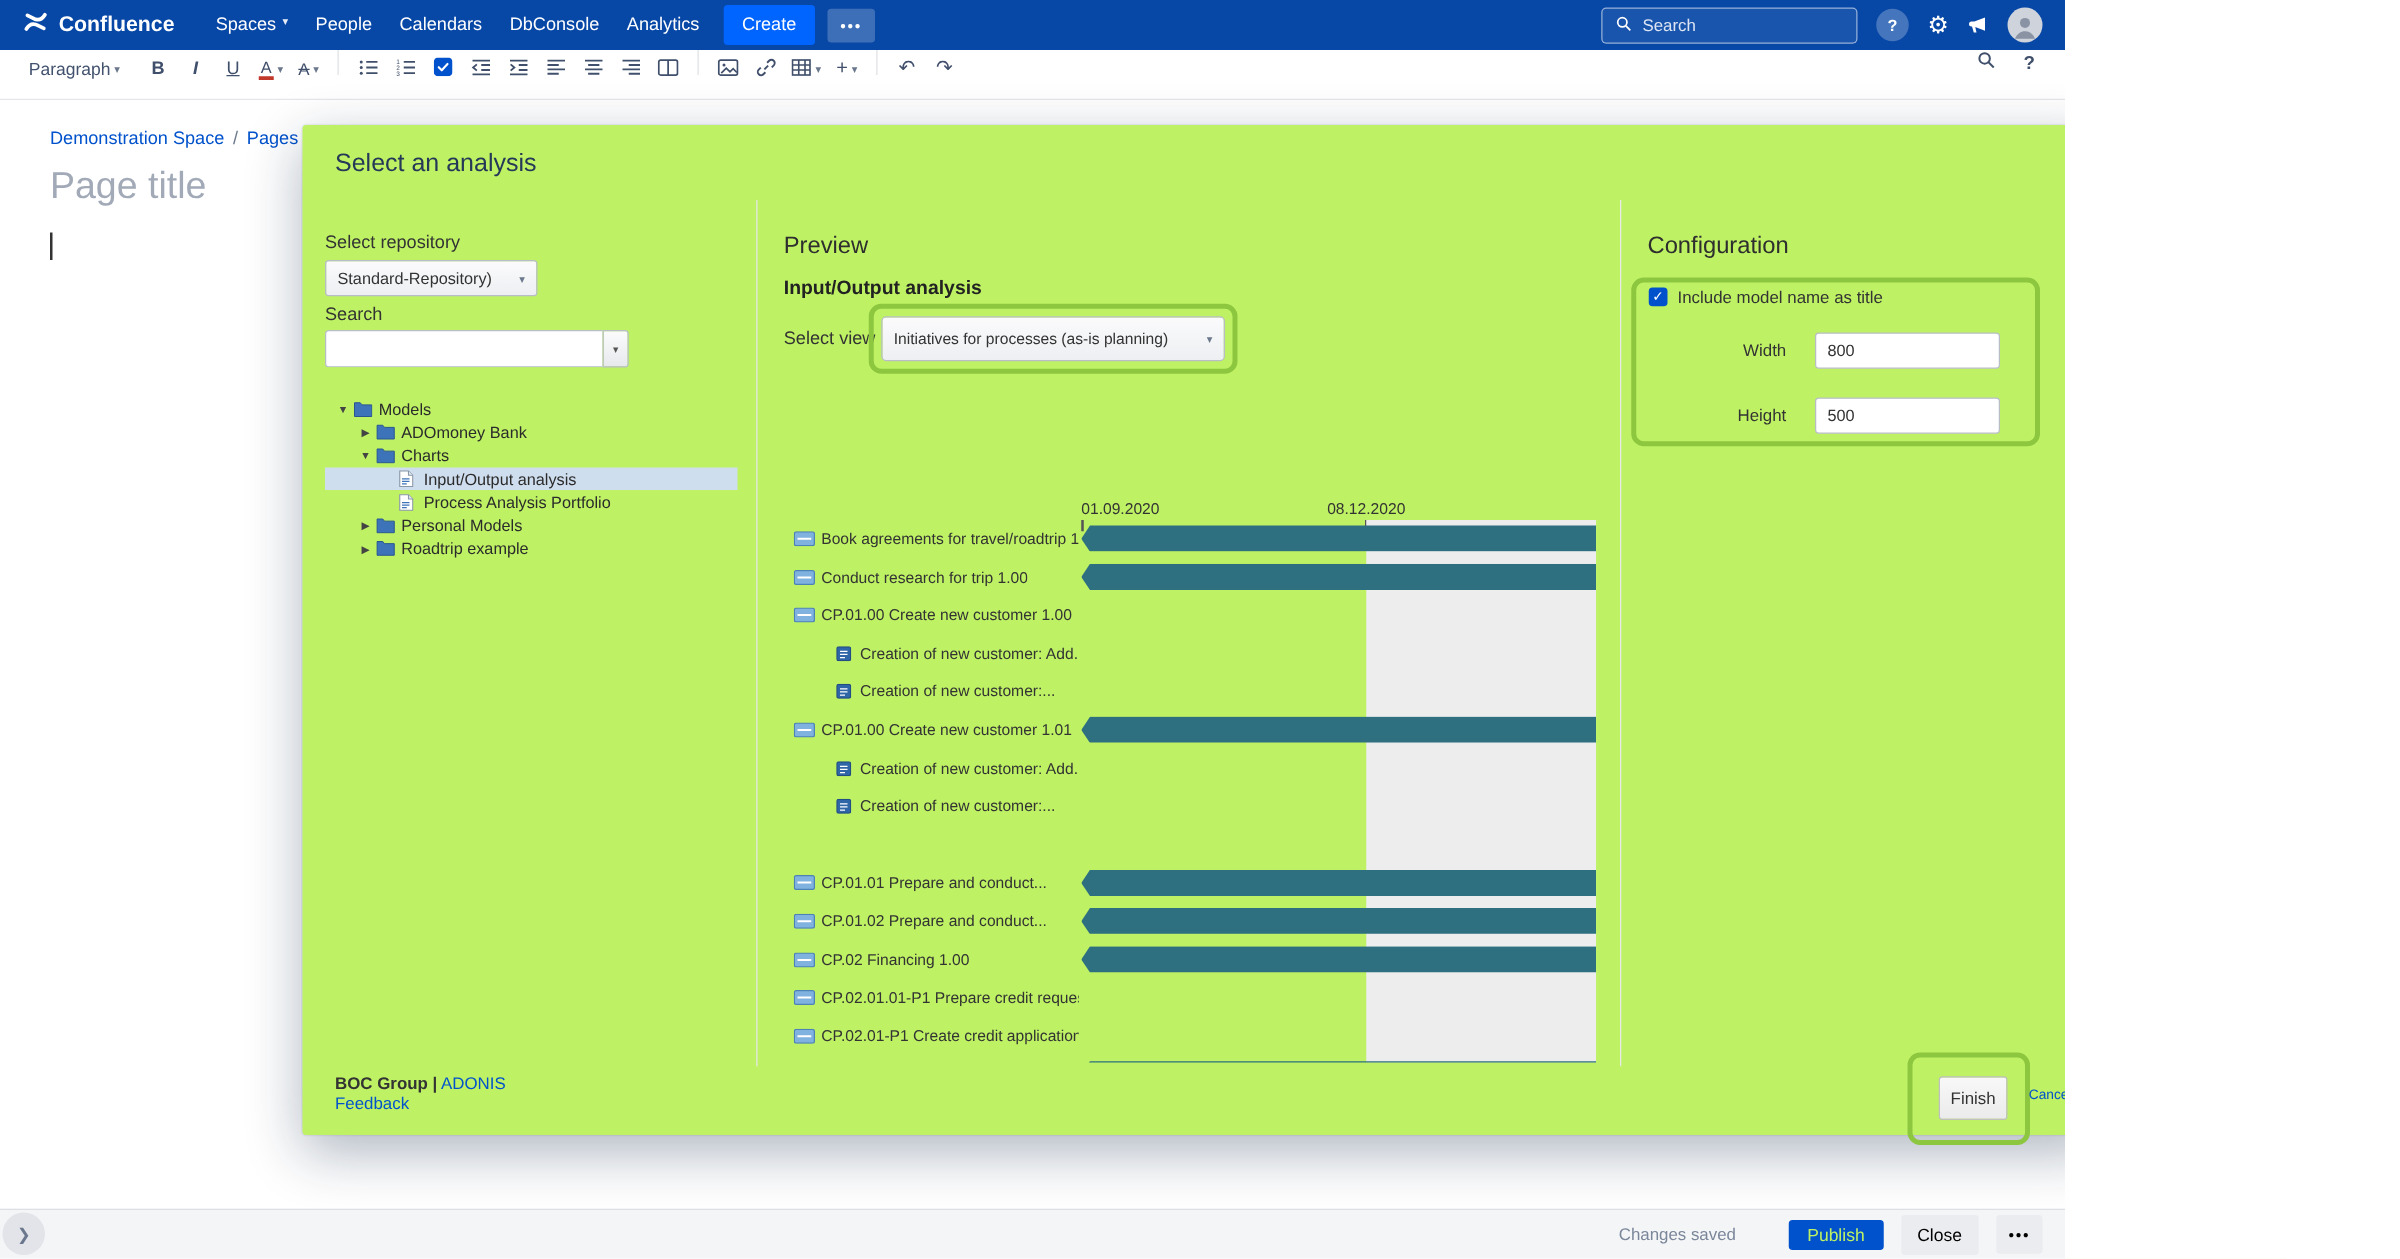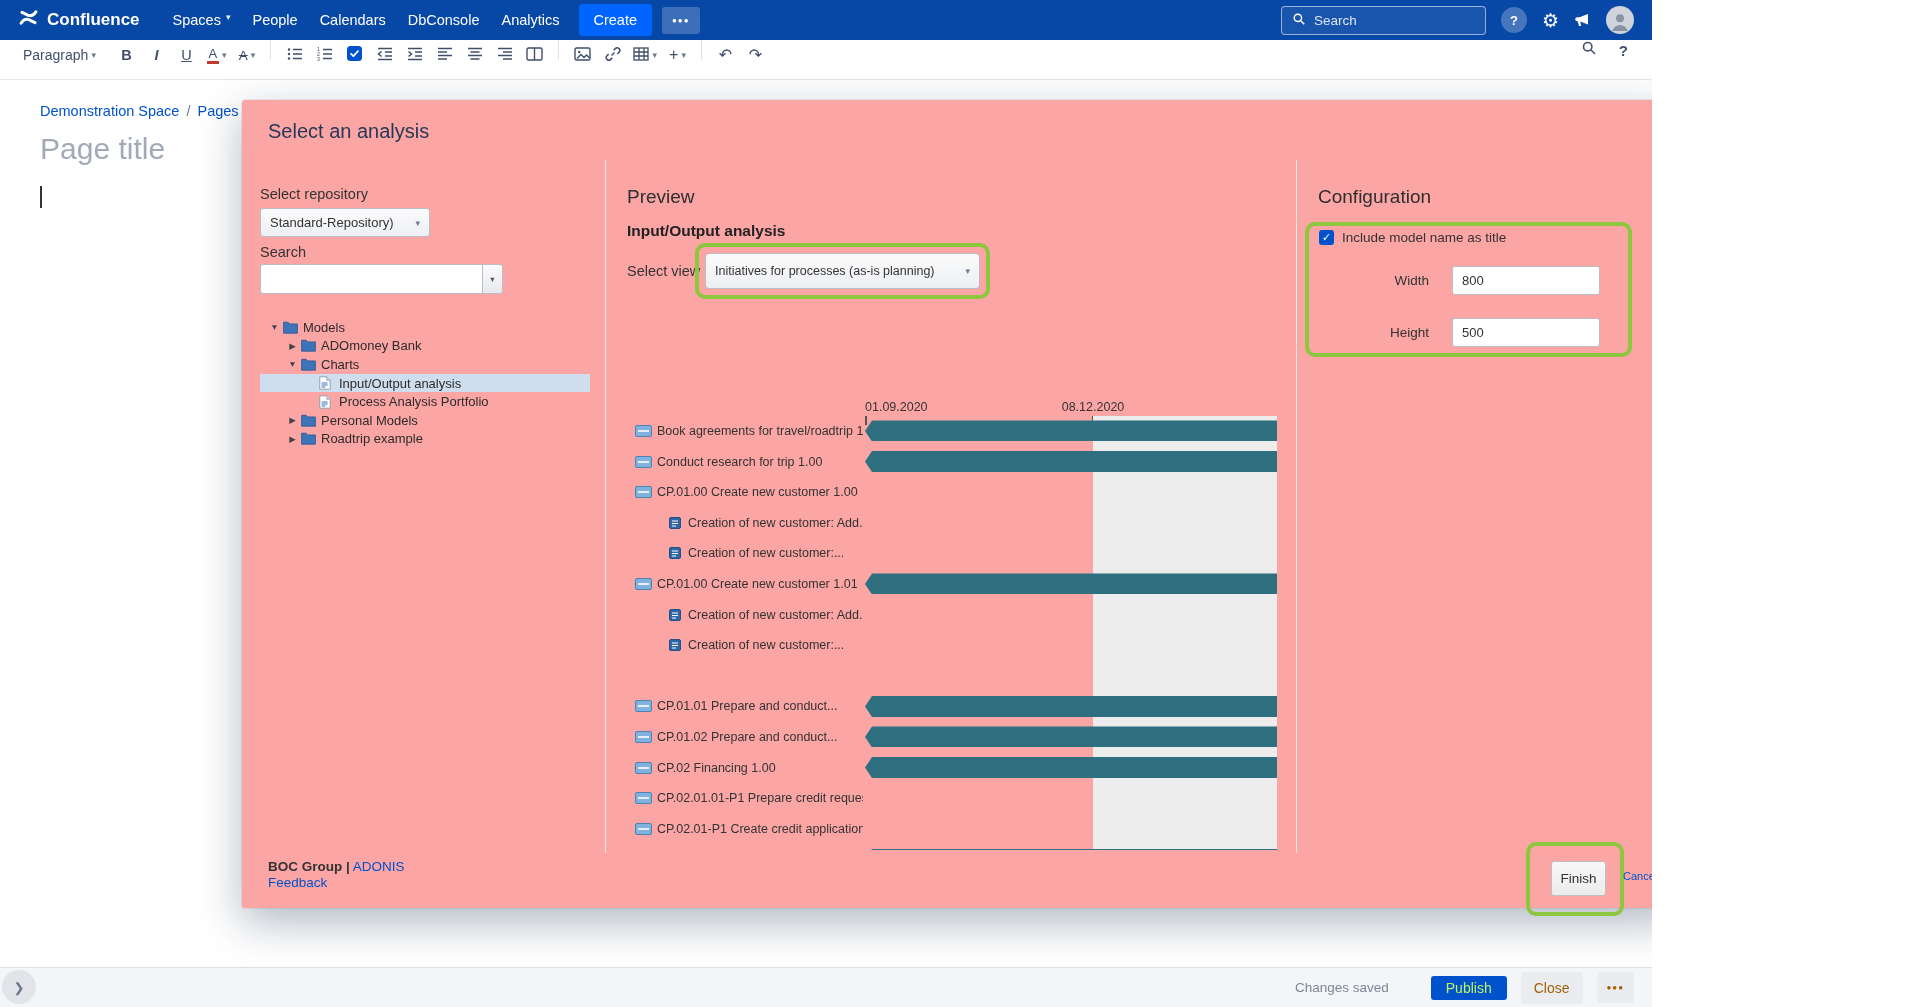--- a/index.html
+++ b/index.html
@@ -58,21 +58,21 @@
        background:#D6DAE0;overflow:visible;cursor:pointer}
   .collab-avatar .ph{width:37px;height:37px;border-radius:50%;overflow:hidden;display:flex;
        align-items:flex-end;justify-content:center;background:#D6DAE0}
   .presence-dot{position:absolute;right:-2px;bottom:-2px;width:14px;height:14px;border-radius:50%;
        background:#36B37E;border:2px solid #fff}
   .invite-btn{position:absolute;top:96px;left:1868px;width:33px;height:33px;border-radius:50%;
        background:#EFF1F3;color:#505F79;font-size:21px;display:flex;align-items:center;justify-content:center;
        border:none;cursor:pointer}
 
   
-  .modal{position:absolute;left:242px;top:100px;width:1438px;height:808px;background:#fca5a5;border-radius:3px;
+  .modal{position:absolute;left:242px;top:100px;width:1438px;height:808px;background:#bef264;border-radius:3px;
        box-shadow:0 0 0 1px rgba(9,30,66,.06),0 14px 44px rgba(9,30,66,.32)}
   .modal-title{position:absolute;left:26px;top:20px;font-size:20px;font-weight:500;color:#253858}
   .vdiv{position:absolute;top:60px;height:693px;width:1px;background:#E8E8E8}
   .v1{left:363px}.v2{left:1054px}
   .m-label{position:absolute;font-size:14.5px;color:#333}
 
   .dd{position:absolute;display:flex;align-items:center;justify-content:space-between;
       background:linear-gradient(#FBFBFC,#EDEFF2);border:1px solid #B9BEC6;border-radius:3px;
       padding:0 9px;font-size:13px;color:#333;cursor:pointer;gap:6px;white-space:nowrap;overflow:hidden}
   #repoDD{left:18px;top:108px;width:170px;height:29px}
@@ -142,21 +142,21 @@
       font:13.5px "Liberation Sans",sans-serif;color:#333;cursor:pointer}
   #cancelLink{position:absolute;left:1381px;top:17px;font-size:11px}
 
   
   .statusbar{position:absolute;left:0;right:0;bottom:0;height:40px;background:#F4F5F7;
       border-top:1px solid #DCDFE4;display:flex;align-items:center;justify-content:flex-end;
       gap:14px;padding-right:18px}
   .saved{font-size:13.5px;color:#7A869A;margin-right:28px}
   .btn-publish{background:#0052CC;color:#bef264;border:none;border-radius:3px;padding:4px 15px;
       font:14px "Liberation Sans",sans-serif;cursor:pointer}
-  .btn-grey{background:#EBECF0;color:#a16207;border:none;border-radius:3px;padding:8px 13px;
+  .btn-grey{background:#EBECF0;color:#000000;border:none;border-radius:3px;padding:8px 13px;
       font:14px "Liberation Sans",sans-serif;cursor:pointer}
   .btn-dots{font-size:8px;letter-spacing:1px;padding:11px 10px}
   .expander{position:absolute;left:2px;bottom:3px;width:34px;height:34px;border-radius:50%;
       background:#E2E4E9;color:#6B778C;display:flex;align-items:center;justify-content:center;
       font-size:13px;cursor:pointer}
 </style>
 </head>
 <body>
 
 <div id="app">

